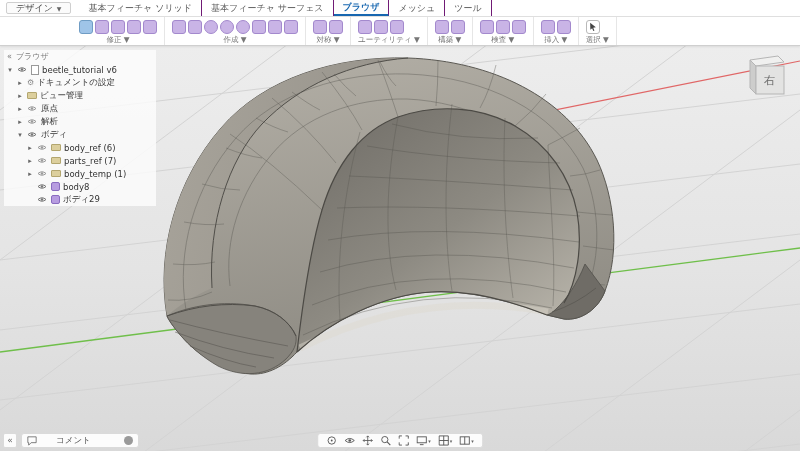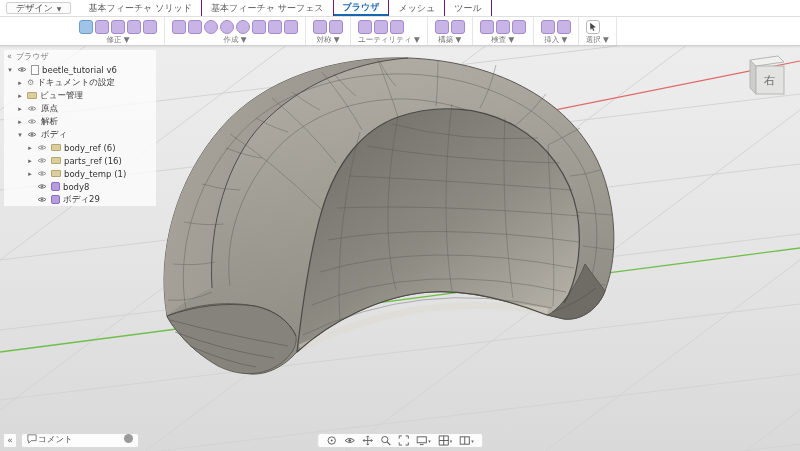--- a/index.html
+++ b/index.html
@@ -50,21 +50,21 @@
 
   
   .navbar { position:absolute; left:50%; transform:translateX(-50%); bottom:3px; z-index:20;
             display:flex; align-items:center; gap:7px; background:rgba(255,255,255,0.92);
             border:1px solid #dadada; border-radius:3px; padding:2px 8px; height:15px; }
   .nav-item { display:flex; align-items:center; gap:1px; cursor:pointer; }
   .nav-item .caret { font-size:5px; color:#666; }
   .collapse-btn { position:absolute; left:3px; bottom:3px; z-index:20; font-size:9px; color:#666;
                   background:rgba(255,255,255,0.9); border:1px solid #dadada; border-radius:2px;
                   width:14px; height:15px; text-align:center; line-height:13px; cursor:pointer; }
-  .comments { position:absolute; left:21px; bottom:3px; z-index:20; display:flex; gap:1px;
+  .comments { position:absolute; left:21px; bottom:3px; z-index:20; display:flex; align-items:center; gap:19px;
               background:rgba(255,255,255,0.92); border:1px solid #dadada; border-radius:3px;
               height:15px; padding:0 5px; width:118px; }
   .comments .txt { font-size:8.5px; color:#555; flex:1; }
   .comments .dot { width:9px; height:9px; border-radius:50%; background:#9a9a9a; }
 </style>
 </head>
 <body>
 
 <div class="header">
   <div class="tabbar">
@@ -366,21 +366,21 @@
 
     <div class="brow i2">
       <span class="tw">▸</span>
       <span class="eye">
           <svg width="10" height="7" viewBox="0 0 10 7">
             <path d="M1 3.5 Q5 0 9 3.5 Q5 7 1 3.5Z" fill="none" stroke="#999"></path>
             <circle cx="5" cy="3.5" r="1.2" fill="#999"></circle>
           </svg>
         </span>
       <span class="ic folder"></span>
-      <span class="lbl">parts_ref (16)</span>
+      <span class="lbl">parts_ref (7)</span>
     </div>
 
     <div class="brow i2">
       <span class="tw">▸</span>
       <span class="eye">
           <svg width="10" height="7" viewBox="0 0 10 7">
             <path d="M1 3.5 Q5 0 9 3.5 Q5 7 1 3.5Z" fill="none" stroke="#999"></path>
             <circle cx="5" cy="3.5" r="1.2" fill="#999"></circle>
           </svg>
         </span>

